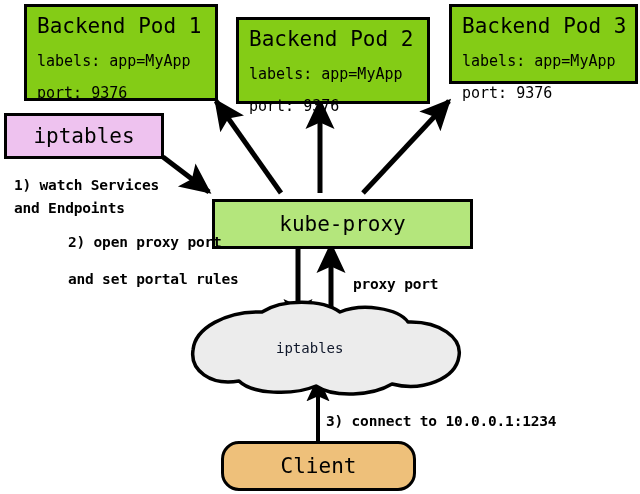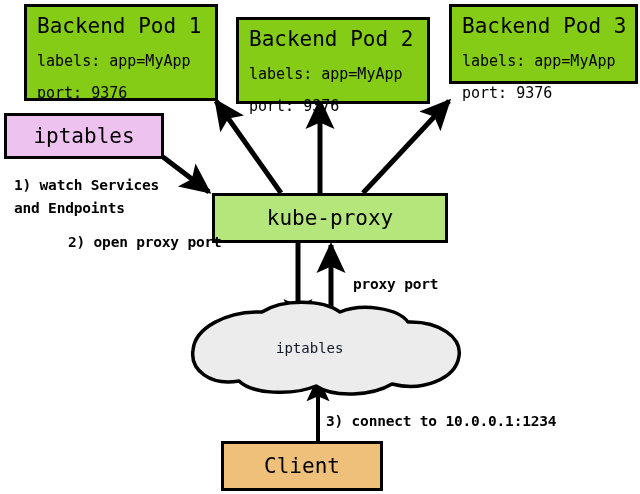--- a/index.html
+++ b/index.html
@@ -165,33 +165,34 @@
   <div class="node pod" style="left:449px; top:4px; width:189px; height:80px;">
     <div class="pod-title">Backend Pod 3</div>
     <div class="pod-line">labels: app=MyApp</div>
     <div class="pod-line">port: 9376</div>
   </div>
 
   <div class="node apiserver" style="left:4px; top:113px; width:160px; height:46px;">
     <div class="apiserver-label">iptables</div>
   </div>
 
-  <div class="node kubeproxy" style="left:212px; top:193px; width:236px; height:50px;">
+  <div class="node kubeproxy" style="left:212px; top:199px; width:261px; height:50px;">
     <div class="kubeproxy-label">kube-proxy</div>
   </div>
 
   <div class="cloud-label" style="left:276px; top:340px;">iptables</div>
 
-  <div class="node client" style="left:221px; top:441px; width:162px; height:50px;">
+  <div class="node client" style="left:221px; top:441px; width:195px; height:50px;border-radius:18px;">
     <div class="client-label">Client</div>
   </div>
 
   <div class="ann" style="left:14px; top:175px;">1) watch Services</div>
   <div class="ann" style="left:14px; top:198px;">and Endpoints</div>
 
   <div class="ann" style="left:68px; top:232px;">2) open proxy port</div>
+  <div class="ann" style="left:68px; top:269px;">and set portal rules</div>
 
   <div class="ann" style="left:326px; top:411px;">3) connect to 10.0.0.1:1234</div>
 
   <div class="ann" style="left:353px; top:274px;">proxy port</div>
 
 
 </div>
 
 </body></html>

